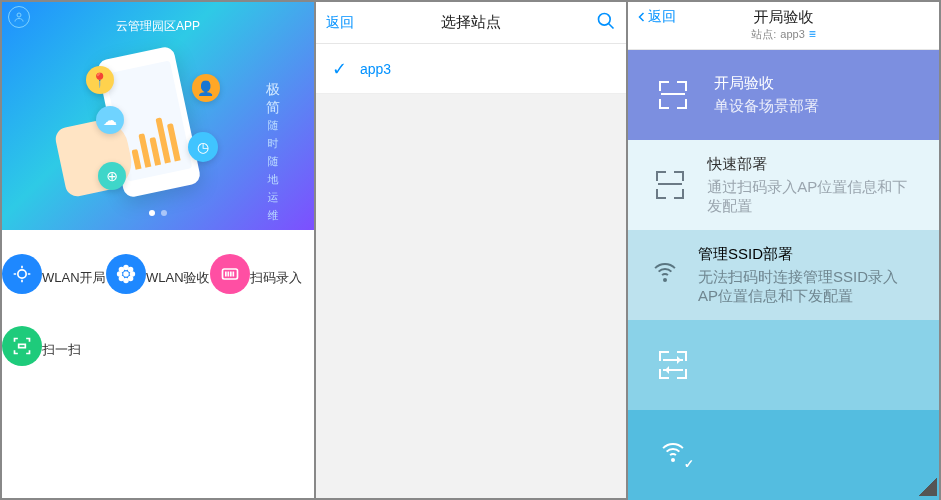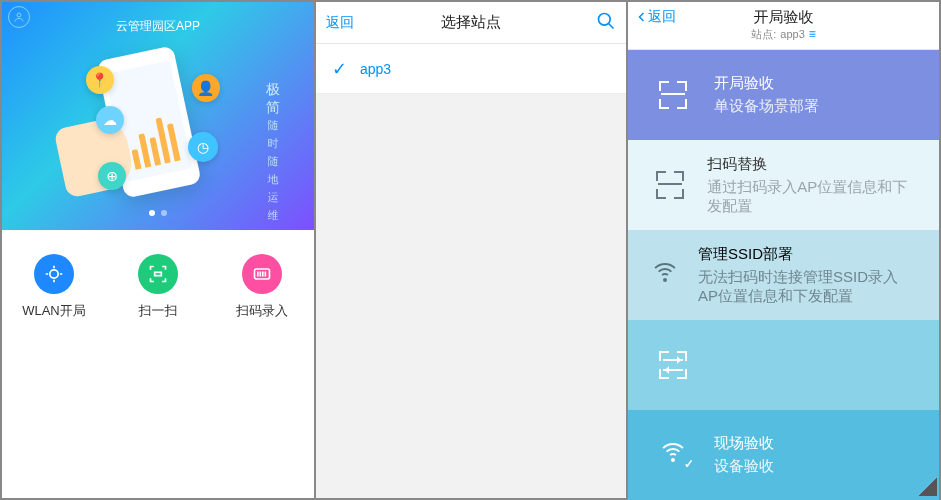--- a/index.html
+++ b/index.html
@@ -27,21 +27,21 @@
   .o1{left:84px; top:64px; background:#ffd24d}
   .o2{left:94px; top:104px; background:#6fd3ff; color:#fff}
   .o3{left:96px; top:160px; background:#3fd6c9; color:#fff}
   .o4{left:190px; top:72px; background:#ffa726; color:#fff}
   .o5{left:186px; top:130px; background:#40c4ff; color:#fff; width:30px;height:30px}
   .dots { position:absolute; bottom:10px; left:0; right:0; text-align:center; }
   .dots span { display:inline-block; width:6px; height:6px; border-radius:50%; background:rgba(255,255,255,.5); margin:0 3px; }
   .dots span.active { background:#fff; }
 
   .grid { display:flex; flex-wrap:wrap; padding:14px 0 0 0; }
-  .tile { width:33.33%; display:flex; flex-direction:column; align-items:center; padding:10px 0 14px; cursor:pointer; }
+  .tile { width:33.33%; display:flex; flex-direction:row; align-items:center; padding:10px 0 14px; cursor:pointer; }
   .tile .ico { width:40px; height:40px; border-radius:50%; display:flex; align-items:center; justify-content:center; margin-bottom:8px; }
   .tile .lbl { font-size:13px; color:#333; }
   .ic-blue{background:#1e88ff}.ic-blue2{background:#1e88ff}.ic-pink{background:#ff4fa3}.ic-green{background:#1ecb7b}
 
   
   .nav2 { height:42px; background:#fff; border-bottom:1px solid #e6e6e6; display:flex; align-items:center; justify-content:center; position:relative; }
   .nav2 .back { position:absolute; left:10px; color:#0091ff; font-size:14px; cursor:pointer; }
   .nav2 .title { font-size:15px; color:#222; }
   .nav2 .search { position:absolute; right:10px; cursor:pointer; }
   .list2 { background:#fff; }
@@ -142,39 +142,55 @@
         <div class="tile">
           <div class="ico ic-blue">
             <svg width="20" height="20" viewBox="0 0 24 24" fill="none" stroke="#fff" stroke-width="2">
               <circle cx="12" cy="12" r="5"></circle>
               <path d="M12 2v3M12 19v3M2 12h3M19 12h3"></path>
             </svg>
           </div>
           <div class="lbl">WLAN开局</div>
         </div>
         <div class="tile">
-          <div class="ico ic-green">
-            <svg width="20" height="20" viewBox="0 0 24 24" fill="none" stroke="#fff" stroke-width="2">
-              <path d="M3 7V3h4M21 7V3h-4M3 17v4h4M21 17v4h-4"></path>
-              <rect x="8" y="10" width="8" height="4"></rect>
-            </svg>
-          </div>
-          <div class="lbl">扫一扫</div>
+          <div class="ico ic-blue2">
+            <svg width="22" height="22" viewBox="0 0 24 24" fill="#fff">
+              <circle cx="12" cy="12" r="3"></circle>
+              <circle cx="12" cy="5" r="3"></circle>
+              <circle cx="12" cy="19" r="3"></circle>
+              <circle cx="5" cy="12" r="3"></circle>
+              <circle cx="19" cy="12" r="3"></circle>
+              <circle cx="7" cy="7" r="3"></circle>
+              <circle cx="17" cy="7" r="3"></circle>
+              <circle cx="7" cy="17" r="3"></circle>
+              <circle cx="17" cy="17" r="3"></circle>
+            </svg>
+          </div>
+          <div class="lbl">WLAN验收</div>
         </div>
         <div class="tile">
           <div class="ico ic-pink">
             <svg width="20" height="20" viewBox="0 0 24 24" fill="none" stroke="#fff" stroke-width="2">
               <rect x="3" y="6" width="18" height="12" rx="2"></rect>
               <line x1="7" y1="9" x2="7" y2="15"></line>
               <line x1="10" y1="9" x2="10" y2="15"></line>
               <line x1="13" y1="9" x2="13" y2="15"></line>
               <line x1="16" y1="9" x2="16" y2="15"></line>
             </svg>
           </div>
           <div class="lbl">扫码录入</div>
+        </div>
+        <div class="tile">
+          <div class="ico ic-green">
+            <svg width="20" height="20" viewBox="0 0 24 24" fill="none" stroke="#fff" stroke-width="2">
+              <path d="M3 7V3h4M21 7V3h-4M3 17v4h4M21 17v4h-4"></path>
+              <rect x="8" y="10" width="8" height="4"></rect>
+            </svg>
+          </div>
+          <div class="lbl">扫一扫</div>
         </div>
       </div>
   </div>
 
   <div class="panel p2">
     <div class="nav2">
       <div class="back">返回</div>
       <div class="title">选择站点</div>
       <div class="search">
         <svg width="20" height="20" viewBox="0 0 24 24" fill="none" stroke="#0091ff" stroke-width="2">
@@ -220,21 +236,21 @@
           </div>
         </div>
         <div class="card c2">
           <div class="cicon">
             <div class="bracket" style="color:#6b7a85">
               <i></i>
               <div class="mid"></div>
             </div>
           </div>
           <div class="ctext">
-            <div class="ct">扫码替换</div>
+            <div class="ct">快速部署</div>
             <div class="cs">通过扫码录入AP位置信息和下发配置</div>
           </div>
         </div>
         <div class="card c3">
           <div class="cicon">
             <div class="wifi" style="color:#5a7580">
               <span class="a"></span>
               <span class="b"></span>
               <span class="c"></span>
               <span class="d"></span>
@@ -258,22 +274,18 @@
         </div>
         <div class="card c5">
           <div class="cicon">
             <div class="wifi chk" style="color:#fff">
               <span class="a"></span>
               <span class="b"></span>
               <span class="c"></span>
               <span class="d"></span>
             </div>
           </div>
-          <div class="ctext">
-            <div class="ct">现场验收</div>
-            <div class="cs">设备验收</div>
-          </div>
         </div>
       </div>
   </div>
 
   <div class="corner"></div>
 </div>
 
 </body></html>

